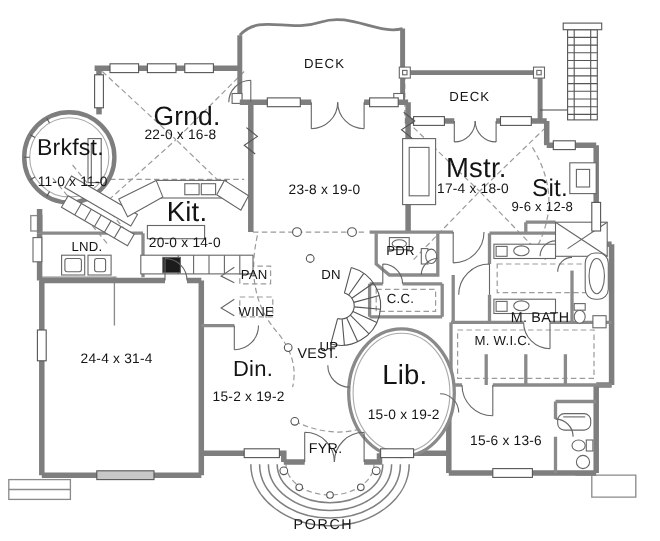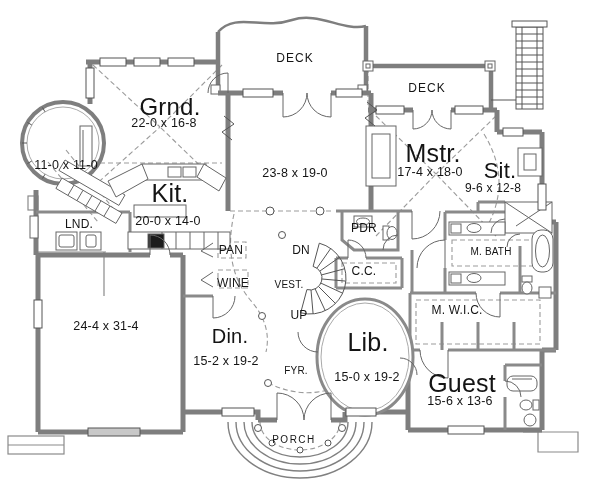--- a/index.html
+++ b/index.html
@@ -15,21 +15,21 @@
     position:absolute;
     transform:translate(-50%,-50%);
     color:#141414;
     line-height:1;
     white-space:nowrap;
     letter-spacing:0.2px;
   }
   .rn{font-size:24px;}
   .dim{font-size:12.5px;}
   .sm{font-size:12px;}
-  .md{font-size:10px;}
+  .md{font-size:13px;margin-top:36px;}
 </style>
 </head>
 <body>
 
 <div class="plan">
 
 <svg width="600" height="492" viewBox="0 0 600 492">
 
   <g stroke="#9b9b9b" stroke-width="1.1" fill="none" stroke-dasharray="5,3">
     <path d="M93,65 L160,127 M222,65 L160,127 M93,187 L160,127 M222,187 L160,127"></path>
@@ -263,20 +263,21 @@
     <circle cx="300" cy="450" r="3"></circle>
     <circle cx="328" cy="443" r="3"></circle>
   </g>
 
   <g stroke="#555" stroke-width="1" fill="none">
     <path d="M224,116 L234,124 L222,132 L232,140"></path>
     <path d="M367,102 L377,110 L365,118 L375,126"></path>
   </g>
 </svg>
 
+  <div class="lbl rn" style="left:64px;top:134px;font-size:21px">Brkfst.</div>
   <div class="lbl dim" style="left:66px;top:165px">11-0 x 11-0</div>
 
   <div class="lbl rn" style="left:170px;top:107px">Grnd.</div>
   <div class="lbl dim" style="left:164px;top:123px">22-0 x 16-8</div>
 
   <div class="lbl dim" style="left:295px;top:173px">23-8 x 19-0</div>
 
   <div class="lbl rn" style="left:433px;top:153px;font-size:25px">Mstr.</div>
   <div class="lbl dim" style="left:430px;top:172px">17-4 x 18-0</div>
 
@@ -287,21 +288,20 @@
   <div class="lbl dim" style="left:168px;top:221px">20-0 x 14-0</div>
 
   <div class="lbl dim" style="left:106px;top:326px">24-4 x 31-4</div>
 
   <div class="lbl rn" style="left:230px;top:336px;font-size:20px">Din.</div>
   <div class="lbl dim" style="left:226px;top:361px">15-2 x 19-2</div>
 
   <div class="lbl rn" style="left:368px;top:342px;font-size:25px">Lib.</div>
   <div class="lbl dim" style="left:367px;top:377px">15-0 x 19-2</div>
 
-  <div class="lbl rn" style="left:462px;top:383px;font-size:25px">Guest</div>
   <div class="lbl dim" style="left:460px;top:401px">15-6 x 13-6</div>
 
   <div class="lbl sm" style="left:295px;top:58px;letter-spacing:1px">DECK</div>
   <div class="lbl sm" style="left:427px;top:88px;letter-spacing:1px">DECK</div>
   <div class="lbl sm" style="left:79px;top:224px">LND.</div>
   <div class="lbl sm" style="left:364px;top:228px">PDR</div>
   <div class="lbl sm" style="left:231px;top:250px">PAN</div>
   <div class="lbl sm" style="left:233px;top:283px">WINE</div>
   <div class="lbl md" style="left:289px;top:285px">VEST.</div>
   <div class="lbl sm" style="left:301px;top:250px">DN</div>

